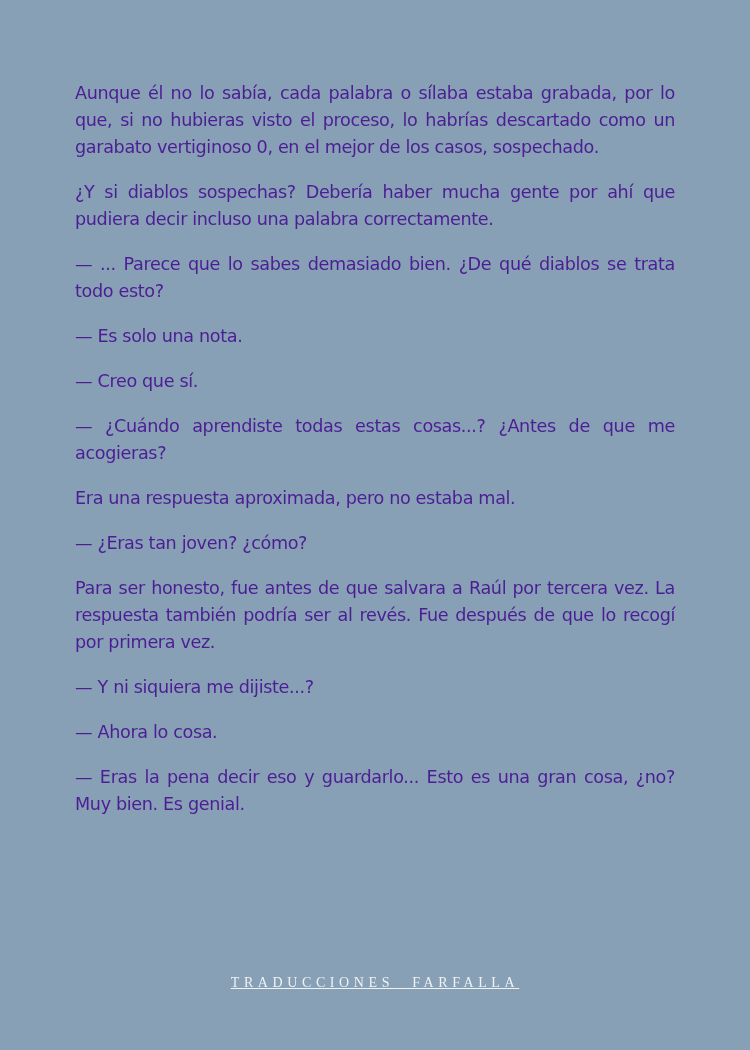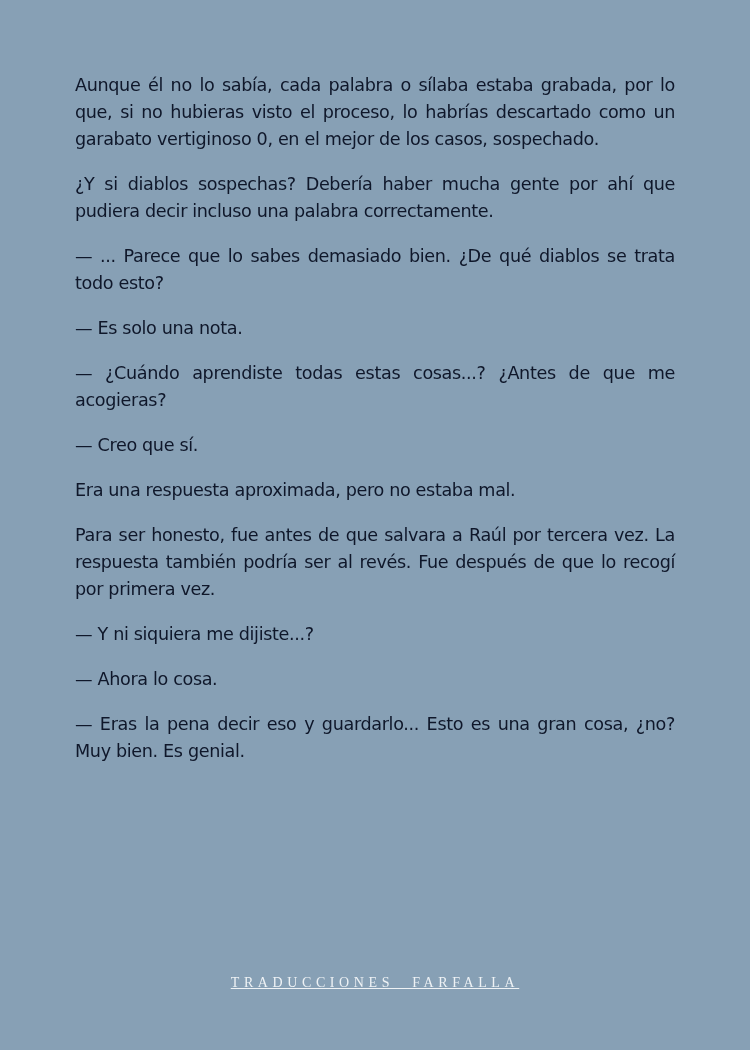--- a/index.html
+++ b/index.html
@@ -13,25 +13,25 @@
       position: relative;
       overflow: hidden;
     }
     .page {
       position: absolute;
       left: 75px;
       top: 72px;
       width: 600px;
     }
     .para {
-      margin: 0 0 18px 0;
+      margin: 8px 0 18px 0;
       font-family: "DejaVu Sans", sans-serif;
       font-size: 17.6px;
       line-height: 27px;
-      color: #0f172a;
+      color: #4c1d95;
       text-align: justify;
       letter-spacing: -0.35px;
       word-spacing: 0px;
     }
     .para.noj {
       text-align: left;
     }
     .footer {
       position: absolute;
       left: 0;
@@ -47,22 +47,23 @@
     }
   </style>
 </head>
 <body>
 
 <div class="page">
   <p class="para">Aunque él no lo sabía, cada palabra o sílaba estaba grabada, por lo que, si no hubieras visto el proceso, lo habrías descartado como un garabato vertiginoso 0, en el mejor de los casos, sospechado.</p>
   <p class="para">¿Y si diablos sospechas? Debería haber mucha gente por ahí que pudiera decir incluso una palabra correctamente.</p>
   <p class="para">— ... Parece que lo sabes demasiado bien. ¿De qué diablos se trata todo esto?</p>
   <p class="para noj">— Es solo una nota.</p>
+  <p class="para noj">— Creo que sí.</p>
   <p class="para">— ¿Cuándo aprendiste todas estas cosas...? ¿Antes de que me acogieras?</p>
-  <p class="para noj">— Creo que sí.</p>
   <p class="para noj">Era una respuesta aproximada, pero no estaba mal.</p>
+  <p class="para noj">— ¿Eras tan joven? ¿cómo?</p>
   <p class="para">Para ser honesto, fue antes de que salvara a Raúl por tercera vez. La respuesta también podría ser al revés. Fue después de que lo recogí por primera vez.</p>
   <p class="para noj">— Y ni siquiera me dijiste...?</p>
   <p class="para noj">— Ahora lo cosa.</p>
   <p class="para">— Eras la pena decir eso y guardarlo... Esto es una gran cosa, ¿no? Muy bien. Es genial.</p>
 </div>
 
 <div class="footer">TRADUCCIONES FARFALLA</div>
 
 </body></html>

